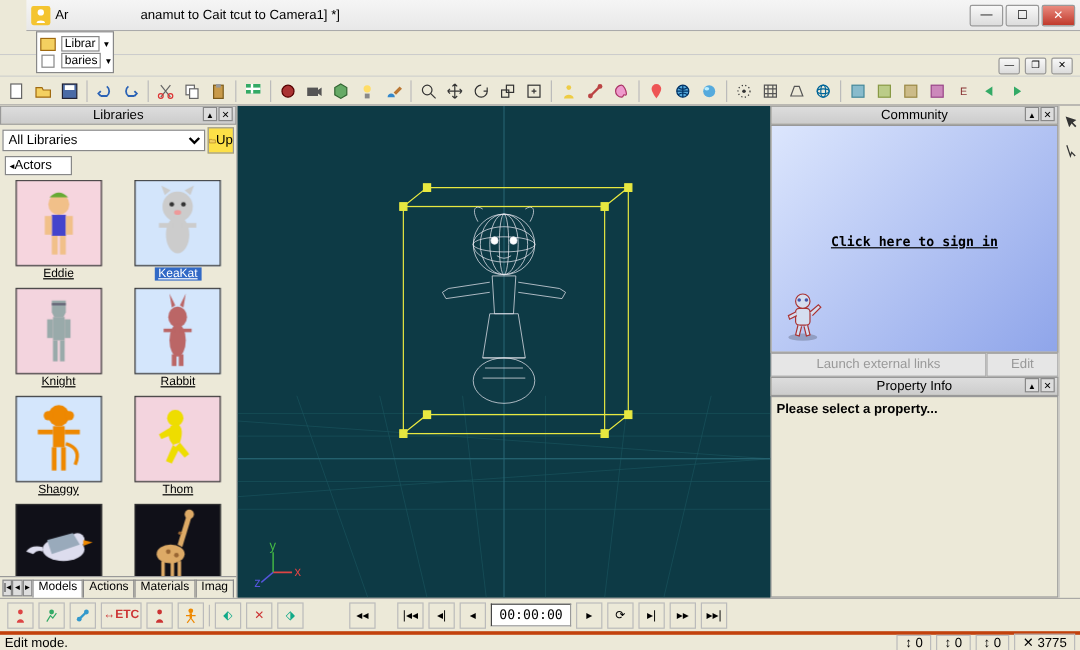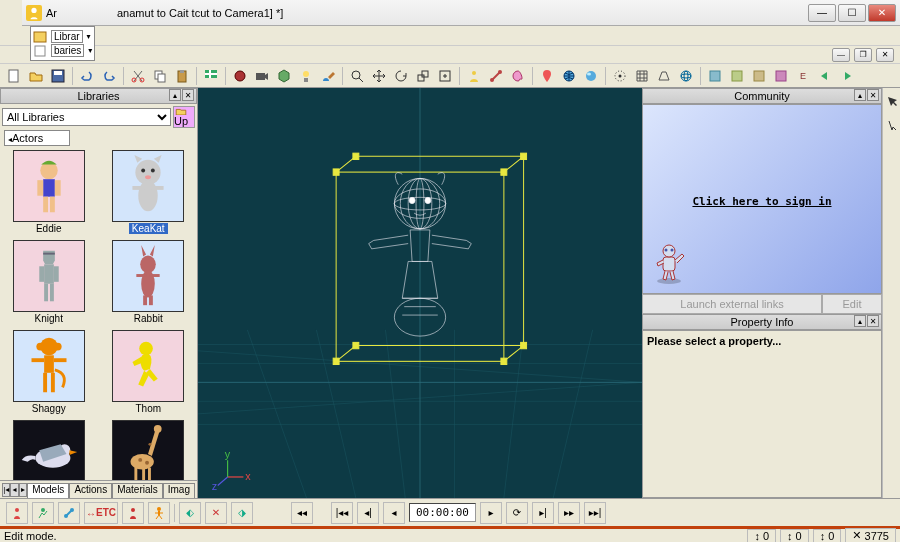--- a/index.html
+++ b/index.html
@@ -16,26 +16,26 @@
 .toolbar .sep { width: 1px; height: 18px; background: #bbb; margin: 0 2px; }
 .tbtn { width: 20px; height: 20px; border: 1px solid transparent; display: flex; align-items: center; justify-content: center; cursor: pointer; }
 .ico { width: 14px; height: 14px; }
 .main { display: flex; height: calc(100% - 26px - 20px - 18px - 24px - 28px - 16px); }
 .sidebar { width: 198px; background: #ece9d8; display: flex; flex-direction: column; border-right: 1px solid #999; }
 .panel-title { background: linear-gradient(#ddd,#ccc); border: 1px solid #999; height: 16px; display: flex; align-items: center; justify-content: center; position: relative; font-size: 10px; }
 .panel-title .ctrls { position: absolute; right: 2px; top: 0; display: flex; gap: 1px; }
 .panel-title .cbtn { width: 12px; height: 12px; border: 1px solid #888; background: #ddd; font-size: 8px; display: flex; align-items: center; justify-content: center; cursor: pointer; }
 .lib-top { display: flex; align-items: center; padding: 2px; gap: 2px; }
 .lib-select { flex: 1; height: 18px; border: 1px solid #888; background: #fff; font-size: 11px; }
-.upbtn { width: 22px; height: 22px; border: 1px solid #999; background: #f0abfc; display: flex; flex-direction: column; align-items: flex-start; justify-content: center; font-size: 8px; cursor: pointer; }
-.actors-bar { border: 1px solid #888; background: #fff; padding: 1px 3px; margin: 0 2px; width: 66px; font-size: 10px; }
+.upbtn { width: 22px; height: 22px; border: 1px solid #999; background: #fde047; display: flex; flex-direction: row; align-items: center; justify-content: center; font-size: 8px; cursor: pointer; }
+.actors-bar { border: 1px solid #888; background: #fff; padding: 1px 3px; margin: 0 2px; width: 56px; font-size: 10px; }
 .lib-grid { flex: 1; overflow: auto; padding: 4px; display: grid; grid-template-columns: 1fr 1fr; gap: 6px 10px; align-content: start;}
 .lib-item { text-align: center; cursor: pointer; }
 .thumb { width: 72px; height: 72px; border: 1px solid #333; margin: 0 auto; display: flex; align-items: center; justify-content: center; position: relative; overflow: hidden; }
-.lib-label { font-size: 10px; margin-top: 1px; }
+.lib-label { font-size: 10px; margin-top: 1px; text-decoration: underline; }
 .lib-label.sel { background: #3169c6; color: #fff; padding: 0 3px; display: inline-block; }
 .lib-tabs { height: 18px; display: flex; align-items: center; border-top: 1px solid #999; padding: 0 2px; gap: 0; }
 .lib-tabs .navb { width: 14px; height: 14px; border: 1px solid #888; background: #ddd; font-size: 8px; display: flex; align-items: center; justify-content: center; cursor: pointer; }
 .lib-tabs .tab { border: 1px solid #888; border-bottom: none; background: #ece9d8; padding: 0 4px; height: 15px; font-size: 10px; cursor: pointer; margin-top: 2px;}
 .lib-tabs .tab.active { background: #fff; }
 .viewport { flex: 1; display: flex; flex-direction: column; }
 .canvas { flex: 1; background: #123c47; position: relative; overflow: hidden; }
 .rightcol { width: 240px; display: flex; flex-direction: column; }
 .community-body { flex: 1; background: linear-gradient(135deg, #dce6fd, #8fa5ea); border: 1px solid #999; position: relative; }
 .signin { position: absolute; top: 90px; width: 100%; text-align: center; text-decoration: underline; font-family: monospace; font-weight: bold; color: #000; cursor: pointer; }

